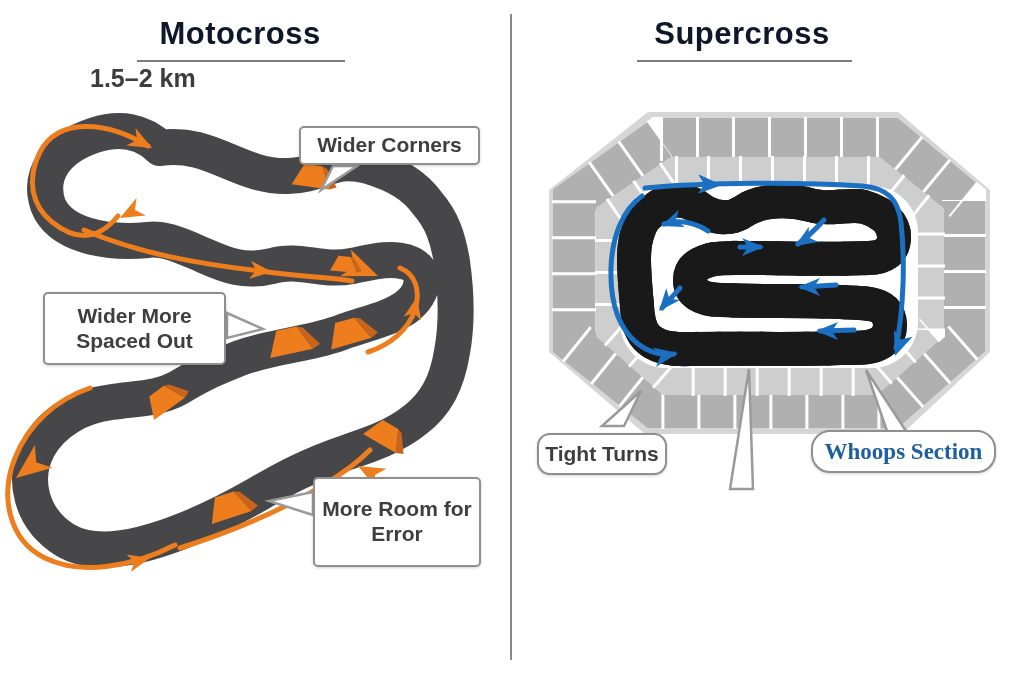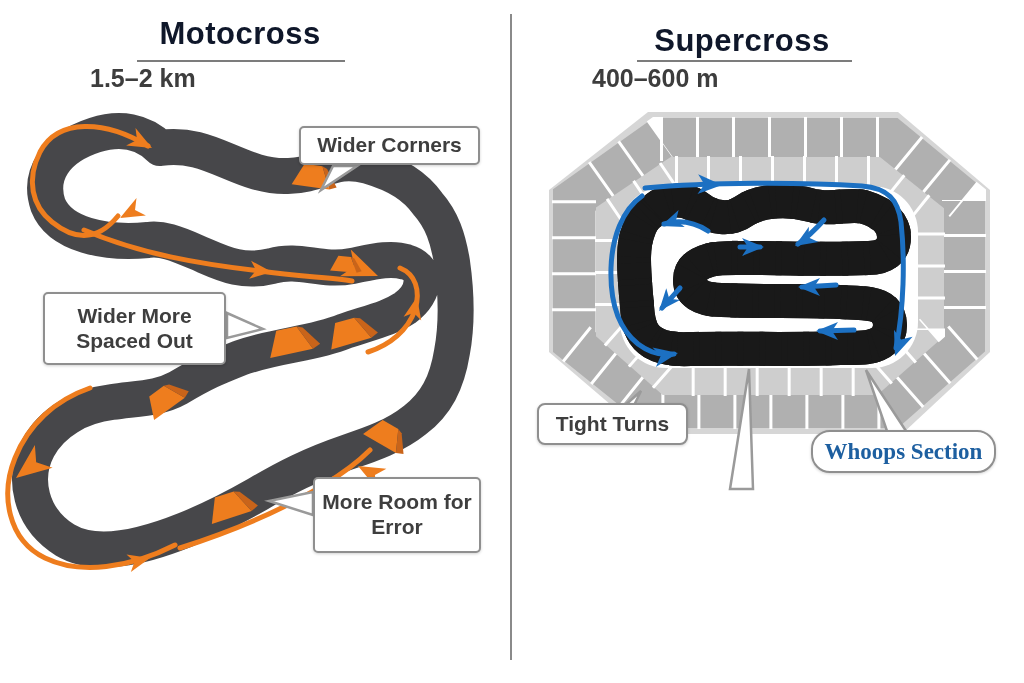--- a/index.html
+++ b/index.html
@@ -235,25 +235,24 @@
       <polygon points="602,426 624,426 641,391"></polygon>
       <polygon points="730,489 753,489 749,369"></polygon>
       <polygon points="888,434 908,434 866,370"></polygon>
     </g>
   </svg>
 
   <div class="title" style="left:90px;top:16px;">Motocross</div>
   <div class="rule" style="left:137px;top:60px;width:208px;"></div>
   <div class="subtitle" style="left:90px;top:64px;">1.5–2 km</div>
 
-  <div class="title" style="left:592px;top:23px;">Supercross</div>
+  <div class="title" style="left:592px;top:16px;">Supercross</div>
   <div class="rule" style="left:637px;top:60px;width:215px;"></div>
-  <div class="subtitle" style="left:592px;top:64px;">400–600 m</div>
 
   <div class="divider"></div>
 
   <div class="callout" style="left:299px;top:126px;width:181px;height:39px;">Wider Corners</div>
   <div class="callout" style="left:43px;top:292px;width:183px;height:73px;">Wider More Spaced Out</div>
-  <div class="callout" style="left:313px;top:477px;width:168px;height:76px;">More Room for Error</div>
-
-  <div class="callout" style="left:537px;top:403px;width:151px;height:42px;border-radius:8px;">Tight Turns</div>
+  <div class="callout" style="left:313px;top:477px;width:168px;height:90px;">More Room for Error</div>
+
+  <div class="callout" style="left:537px;top:433px;width:130px;height:42px;border-radius:13px;">Tight Turns</div>
   <div class="callout serif" style="left:811px;top:430px;width:185px;height:43px;border-radius:19px;">Whoops Section</div>
 </div>
 
 </body></html>

